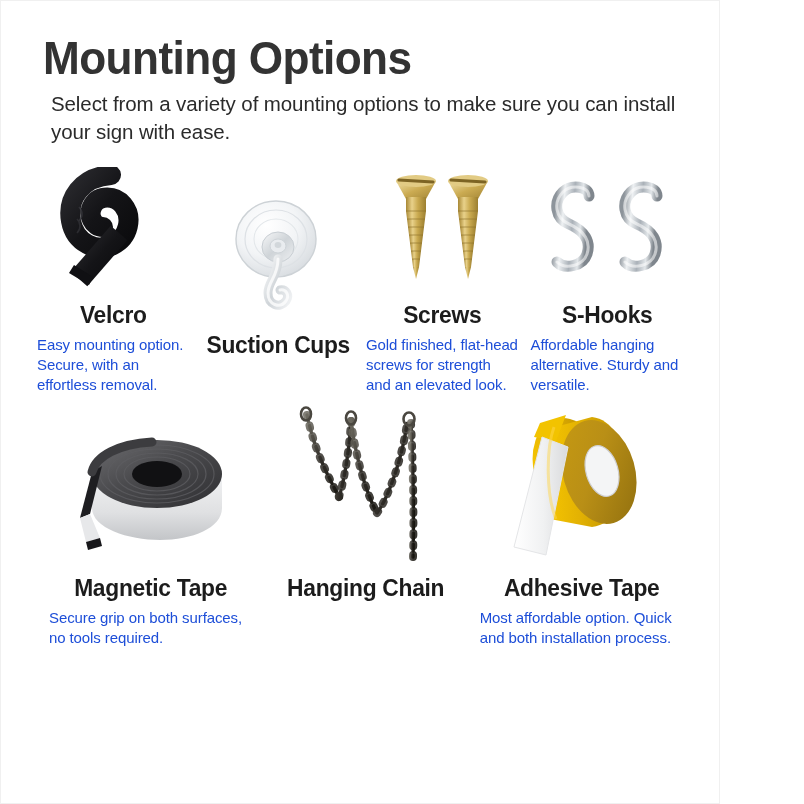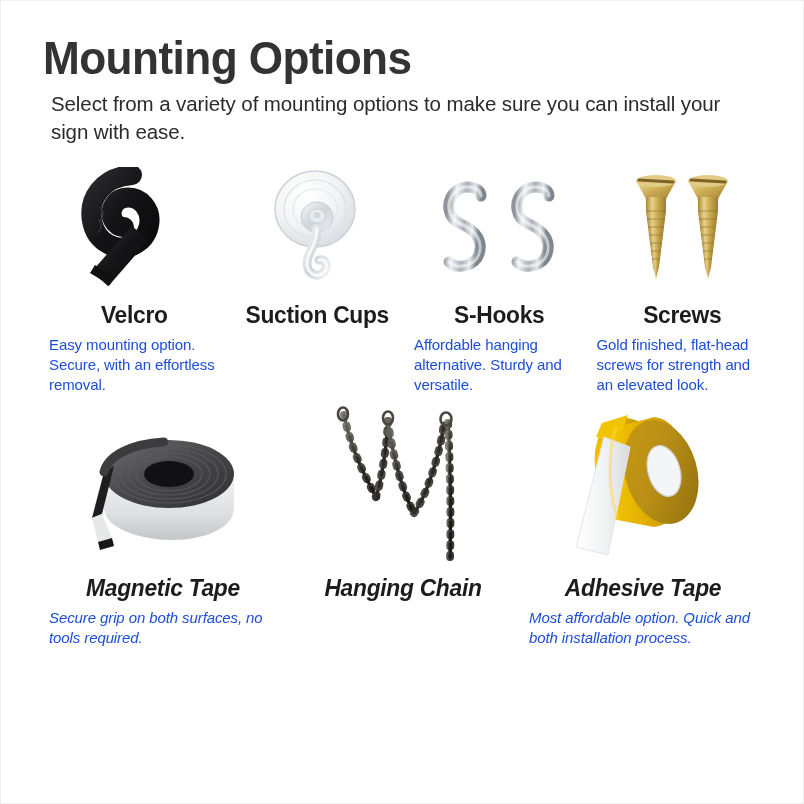--- a/index.html
+++ b/index.html
@@ -5,21 +5,21 @@
   html, body {
     margin: 0;
     padding: 0;
     background: #ffffff;
   }
   body {
     font-family: "Liberation Sans", sans-serif;
   }
   #page {
     position: relative;
-    width: 804px;
+    width: 720px;
     height: 804px;
     background: #ffffff;
     border: 1px solid #f0f0f0;
     box-sizing: border-box;
     overflow: hidden;
   }
 
   
   .header { padding: 34px 0 0 42px; }
   .title {
@@ -37,26 +37,26 @@
     font-size: 20.5px;
     color: #2b2b2b;
     line-height: 1.36;
     margin: 8px;
     max-width: 680px;
     letter-spacing: -0.1px;
   }
 
   
   .row { display: flex; box-sizing: border-box; }
-  .row1 { padding: 14px 30px 0 42px; }
+  .row1 { padding: 14px 30px 0 30px; align-items: center; }
   .row2 { padding: 10px 30px 0 42px; }
 
   .cell { box-sizing: border-box; }
   .row1 .cell { width: 186px; padding: 0 6px; }
-  .row2 .cell { width: 240px; padding: 0 6px; font-style: italic; }
+  .row2 .cell { width: 240px; padding: 0 6px; }
 
   .figure {
     height: 120px;
     display: flex;
     align-items: center;
     justify-content: center;
     margin-bottom: 14px;
   }
   .row2 .figure { height: 160px; margin-bottom: 10px; }
 
@@ -145,44 +145,20 @@
 
           <path d="M60 62 C60 80 50 84 50 96 C50 108 62 112 68 104 C72 98 68 92 62 93" fill="none" stroke="url(#sh)" stroke-width="9" stroke-linecap="round"></path>
           <path d="M60 62 C60 80 50 84 50 96 C50 108 62 112 68 104 C72 98 68 92 62 93" fill="none" stroke="#ffffff" stroke-width="3" stroke-linecap="round" opacity="0.75"></path>
         </svg>
       </div>
       <div class="item-title">Suction Cups</div>
     </div>
 
     <div class="cell">
       <div class="figure">
-        <svg class="fig-svg" width="140" height="116" viewBox="0 0 140 116">
-          <defs>
-            <linearGradient id="chrome" x1="0" y1="0" x2="1" y2="0.2">
-              <stop offset="0" stop-color="#8d949b"></stop>
-              <stop offset="0.25" stop-color="#eef1f3"></stop>
-              <stop offset="0.55" stop-color="#aab1b8"></stop>
-              <stop offset="0.8" stop-color="#e3e7ea"></stop>
-              <stop offset="1" stop-color="#7f868d"></stop>
-            </linearGradient>
-            <g id="shook">
-              <path d="M44 12 C44 2 26 0 18 8 C8 18 10 34 24 40 C40 47 46 58 42 70 C38 82 20 86 12 78" fill="none" stroke="url(#chrome)" stroke-width="11" stroke-linecap="round"></path>
-              <path d="M44 12 C44 2 26 0 18 8 C8 18 10 34 24 40 C40 47 46 58 42 70 C38 82 20 86 12 78" fill="none" stroke="#ffffff" stroke-width="3" stroke-linecap="round" opacity="0.55"></path>
-            </g>
-          </defs>
-          <use href="#shook" x="8" y="14"></use>
-          <use href="#shook" x="76" y="14"></use>
-        </svg>
-      </div>
-      <div class="item-title">S-Hooks</div>
-      <div class="item-desc">Affordable hanging alternative. Sturdy and versatile.</div>
-    </div>
-
-    <div class="cell">
-      <div class="figure">
         <svg class="fig-svg" width="116" height="122" viewBox="0 0 116 122">
           <defs>
             <linearGradient id="gold" x1="0" y1="0" x2="1" y2="0">
               <stop offset="0" stop-color="#a88835"></stop>
               <stop offset="0.3" stop-color="#e8d18a"></stop>
               <stop offset="0.6" stop-color="#c9a94f"></stop>
               <stop offset="1" stop-color="#9c7f30"></stop>
             </linearGradient>
             <linearGradient id="goldhead" x1="0" y1="0" x2="1" y2="1">
               <stop offset="0" stop-color="#f0dfa6"></stop>
@@ -210,20 +186,44 @@
               <path d="M12 36 L32 36 M13 44 L31 44 M14 52 L30 52 M15 60 L29 60 M16 68 L28 68 M17 76 L27 76 M18 84 L26 84" stroke="#8d712b" stroke-width="1.1" opacity="0.65" fill="none"></path>
             </g>
           </defs>
           <use href="#screw" x="10" y="8"></use>
           <use href="#screw" x="62" y="8"></use>
         </svg>
       </div>
       <div class="item-title">Screws</div>
       <div class="item-desc">Gold finished, flat-head screws for strength and an elevated look.</div>
     </div>
+
+    <div class="cell">
+      <div class="figure">
+        <svg class="fig-svg" width="140" height="116" viewBox="0 0 140 116">
+          <defs>
+            <linearGradient id="chrome" x1="0" y1="0" x2="1" y2="0.2">
+              <stop offset="0" stop-color="#8d949b"></stop>
+              <stop offset="0.25" stop-color="#eef1f3"></stop>
+              <stop offset="0.55" stop-color="#aab1b8"></stop>
+              <stop offset="0.8" stop-color="#e3e7ea"></stop>
+              <stop offset="1" stop-color="#7f868d"></stop>
+            </linearGradient>
+            <g id="shook">
+              <path d="M44 12 C44 2 26 0 18 8 C8 18 10 34 24 40 C40 47 46 58 42 70 C38 82 20 86 12 78" fill="none" stroke="url(#chrome)" stroke-width="11" stroke-linecap="round"></path>
+              <path d="M44 12 C44 2 26 0 18 8 C8 18 10 34 24 40 C40 47 46 58 42 70 C38 82 20 86 12 78" fill="none" stroke="#ffffff" stroke-width="3" stroke-linecap="round" opacity="0.55"></path>
+            </g>
+          </defs>
+          <use href="#shook" x="8" y="14"></use>
+          <use href="#shook" x="76" y="14"></use>
+        </svg>
+      </div>
+      <div class="item-title">S-Hooks</div>
+      <div class="item-desc">Affordable hanging alternative. Sturdy and versatile.</div>
+    </div>
   </div>
 
   <div class="row row2">
 
     <div class="cell">
       <div class="figure">
         <svg class="fig-svg" width="190" height="150" viewBox="0 0 190 150">
           <defs>
             <linearGradient id="mgTop" x1="0" y1="0" x2="1" y2="1">
               <stop offset="0" stop-color="#6e6e71"></stop>

